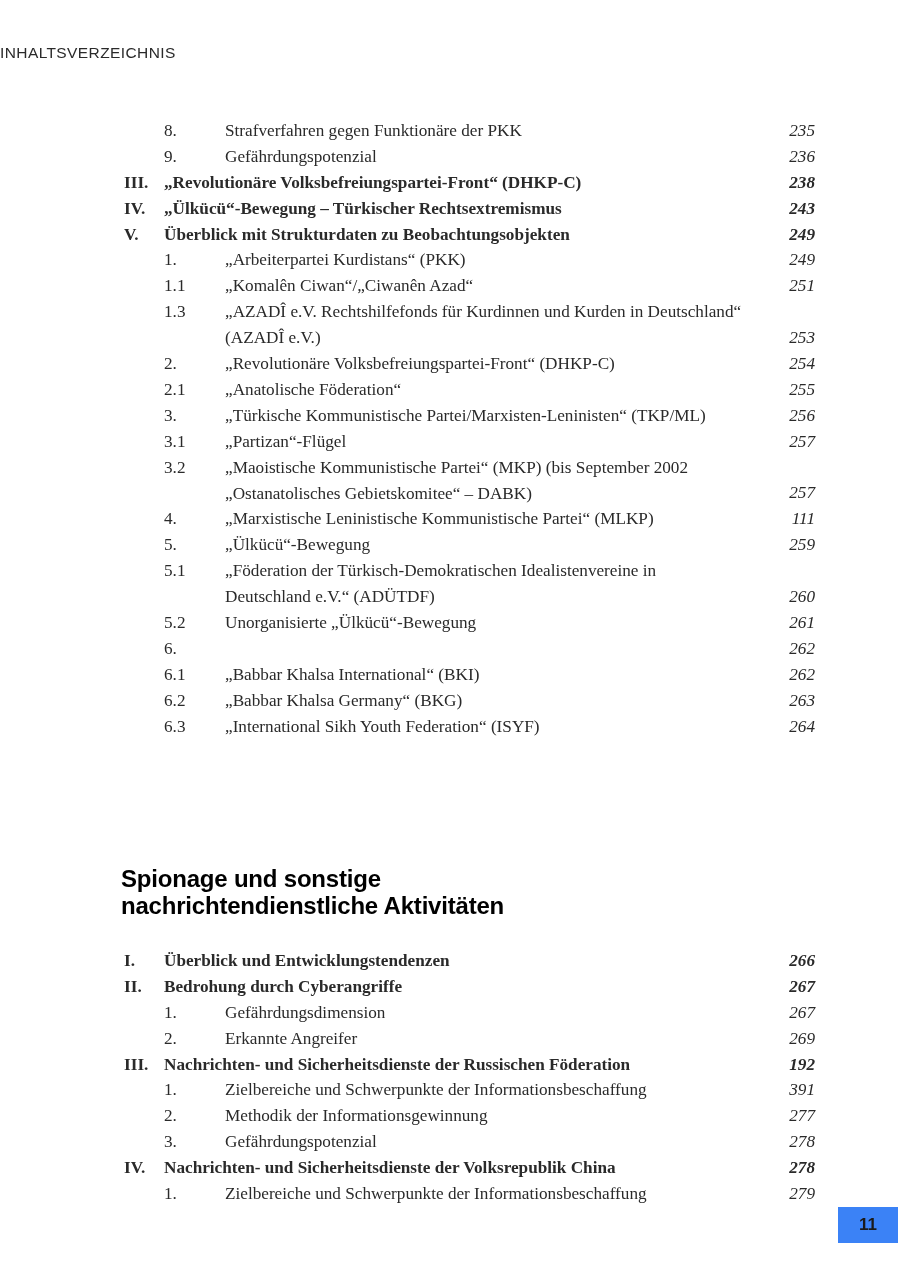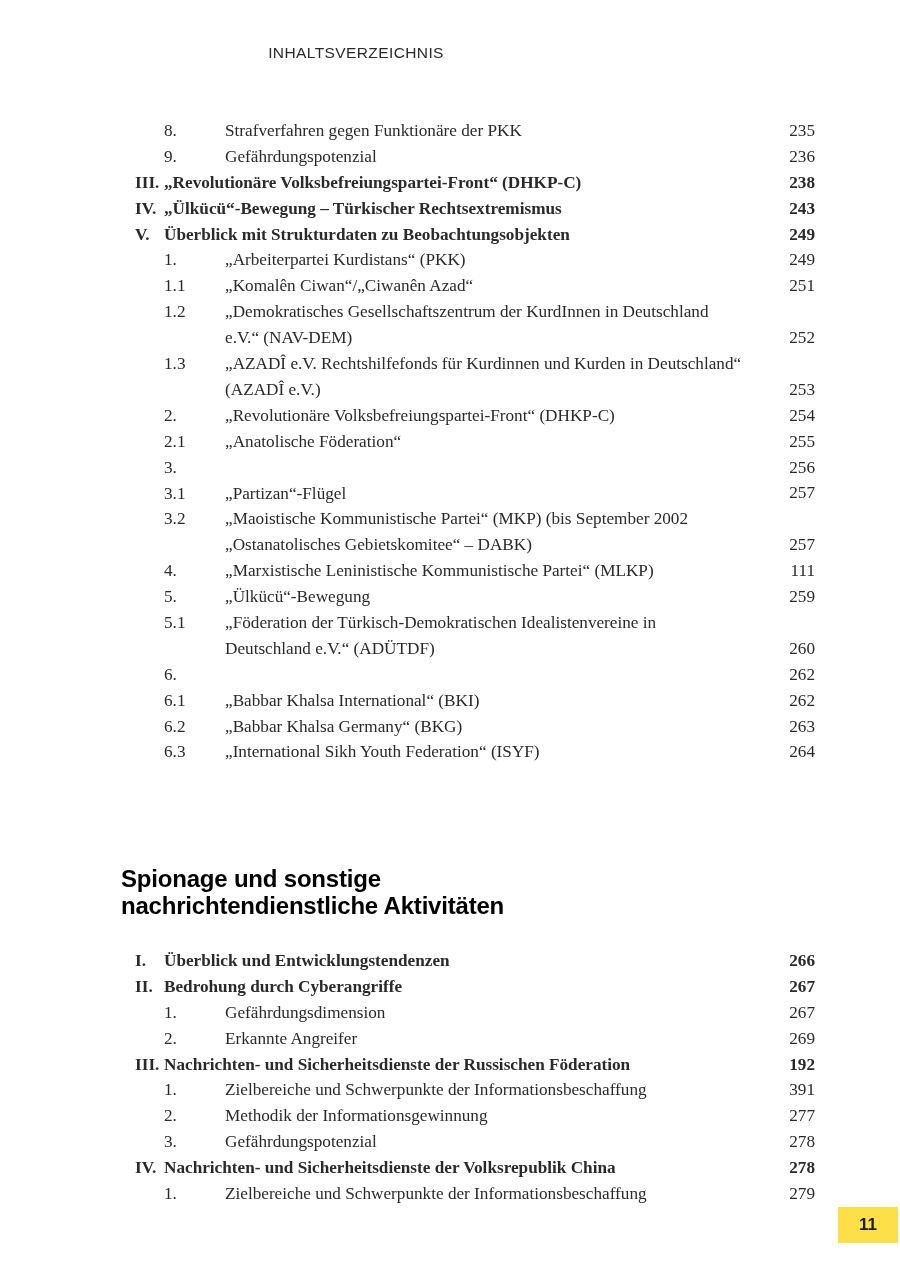--- a/index.html
+++ b/index.html
@@ -1,44 +1,44 @@
 <!DOCTYPE html>
 <html><head>
 <meta charset="utf-8">
 <style>
   html, body { margin: 0; padding: 0; }
   body {
     width: 900px; height: 1276px; background: #ffffff; position: relative; overflow: hidden;
     font-family: "Liberation Serif", "DejaVu Serif", serif; color: #2a2a2a;
   }
   .running-head {
-    position: absolute; top: 44px; left: 0; width: 712px; text-align: center;
+    position: absolute; top: 44px; left: 0; width: 712px; text-align: left;
     font-family: "Liberation Sans", "DejaVu Sans", sans-serif; font-size: 15.5px;
     letter-spacing: 0.4px; color: #2a2a2a;
   }
   .toc { position: absolute; left: 121px; width: 694px; }
   .toc-row { position: relative; height: 25.9px; line-height: 25.9px; font-size: 17.2px; white-space: nowrap; }
   .toc-row.two-line { height: 51.8px; }
   .toc-row .num { position: absolute; top: 0; }
   .toc-row .title { position: absolute; top: 0; white-space: normal; }
-  .toc-row .page { position: absolute; right: 0; bottom: 0; text-align: left; }
-  .lvl1 .num { left: 14px; font-weight: bold; }
+  .toc-row .page { position: absolute; right: 0; bottom: 0; text-align: left; font-style: italic; }
+  .lvl1 .num { left: 3px; font-weight: bold; }
   .lvl1 .title { left: 43px; font-weight: bold; }
   .lvl1 .page { font-weight: bold; }
   .lvl2 .num { left: 43px; }
   .lvl2 .title { left: 104px; width: 520px; }
   .lvl2 .page { }
   .section-heading {
     position: absolute; left: 121px; top: 866px;
     font-family: "Liberation Sans", "DejaVu Sans", sans-serif; font-weight: bold;
     font-size: 24px; line-height: 26.5px; color: #000000; letter-spacing: -0.2px;
   }
   .page-box {
     position: absolute; left: 838px; top: 1207px; width: 60px; height: 36px;
-    background: #fde047; text-align: center; line-height: 36px;
+    background: #3b82f6; text-align: center; line-height: 36px;
     font-family: "Liberation Sans", "DejaVu Sans", sans-serif; font-weight: bold; font-size: 17px; color: #1a1a1a;
   }
 </style>
 </head>
 <body>
 
 <div class="running-head">INHALTSVERZEICHNIS</div>
 
 <div class="toc" id="toc1" style="top:118px;">
     <div class="toc-row lvl2">
@@ -68,43 +68,39 @@
     </div>
     <div class="toc-row lvl2">
       <span class="num">1.</span>
       <span class="title">„Arbeiterpartei Kurdistans“ (PKK)</span>
       <span class="page">249</span>
     </div>
     <div class="toc-row lvl2">
       <span class="num">1.1</span>
       <span class="title">„Komalên Ciwan“/„Ciwanên Azad“</span>
       <span class="page">251</span>
-    </div>
-    <div class="toc-row lvl2 two-line">
-      <span class="num">1.2</span>
-      <span class="title">„Demokratisches Gesellschaftszentrum der KurdInnen in Deutschland e.V.“ (NAV-DEM)</span>
-      <span class="page">252</span>
     </div>
     <div class="toc-row lvl2 two-line">
       <span class="num">1.3</span>
       <span class="title">„AZADÎ e.V. Rechtshilfefonds für Kurdinnen und Kurden in Deutschland“ (AZADÎ e.V.)</span>
       <span class="page">253</span>
     </div>
     <div class="toc-row lvl2">
       <span class="num">2.</span>
       <span class="title">„Revolutionäre Volksbefreiungspartei-Front“ (DHKP-C)</span>
       <span class="page">254</span>
     </div>
     <div class="toc-row lvl2">
       <span class="num">2.1</span>
       <span class="title">„Anatolische Föderation“</span>
       <span class="page">255</span>
     </div>
     <div class="toc-row lvl2">
       <span class="num">3.</span>
+      <span class="title">„Türkische Kommunistische Partei/Marxisten-Leninisten“ (TKP/ML)</span>
       <span class="page">256</span>
     </div>
     <div class="toc-row lvl2">
       <span class="num">3.1</span>
       <span class="title">„Partizan“-Flügel</span>
       <span class="page">257</span>
     </div>
     <div class="toc-row lvl2 two-line">
       <span class="num">3.2</span>
       <span class="title">„Maoistische Kommunistische Partei“ (MKP) (bis September 2002 „Ostanatolisches Gebietskomitee“ – DABK)</span>
@@ -119,20 +115,25 @@
       <span class="num">5.</span>
       <span class="title">„Ülkücü“-Bewegung</span>
       <span class="page">259</span>
     </div>
     <div class="toc-row lvl2 two-line">
       <span class="num">5.1</span>
       <span class="title">„Föderation der Türkisch-Demokratischen Idealistenvereine in Deutschland e.V.“ (ADÜTDF)</span>
       <span class="page">260</span>
     </div>
     <div class="toc-row lvl2">
+      <span class="num">5.2</span>
+      <span class="title">Unorganisierte „Ülkücü“-Bewegung</span>
+      <span class="page">261</span>
+    </div>
+    <div class="toc-row lvl2">
       <span class="num">6.</span>
       <span class="page">262</span>
     </div>
     <div class="toc-row lvl2">
       <span class="num">6.1</span>
       <span class="title">„Babbar Khalsa International“ (BKI)</span>
       <span class="page">262</span>
     </div>
     <div class="toc-row lvl2">
       <span class="num">6.2</span>

